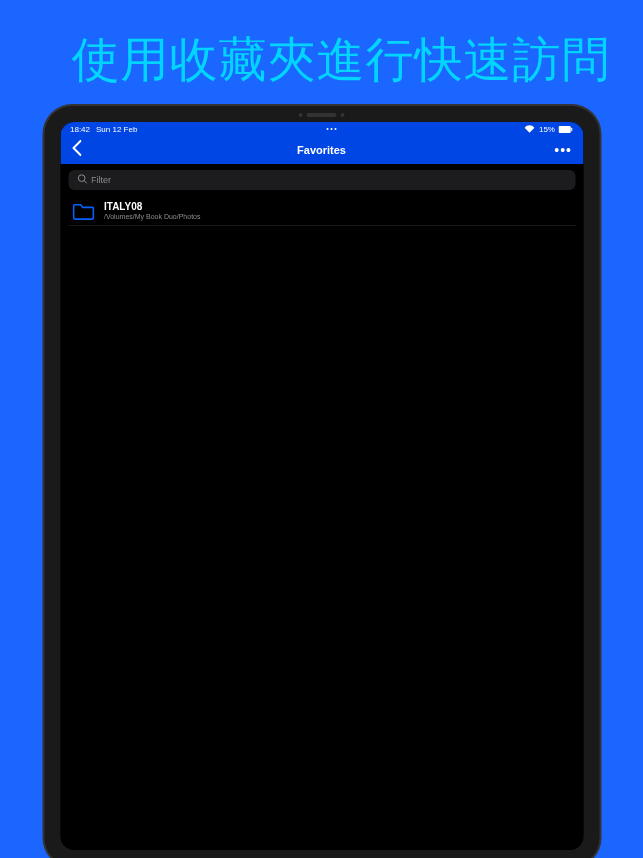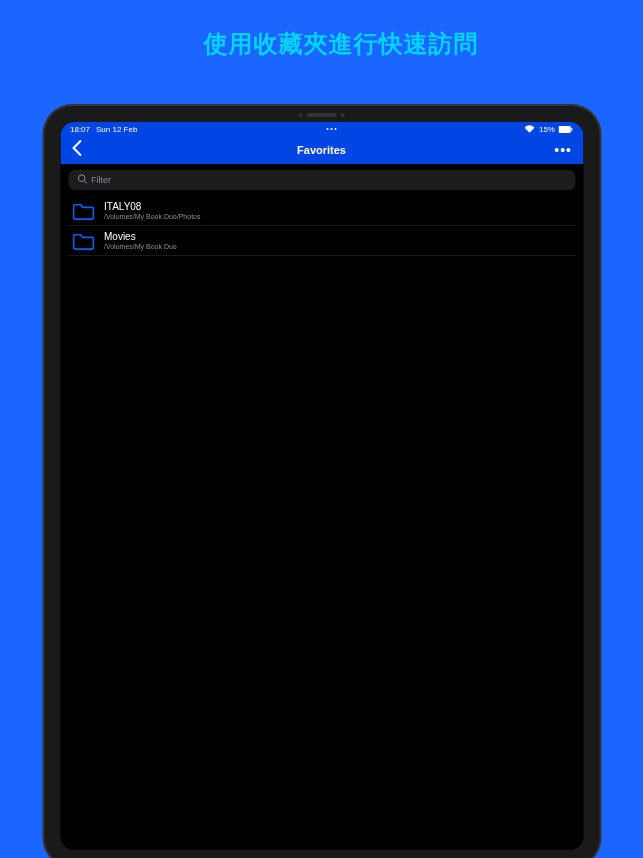--- a/index.html
+++ b/index.html
@@ -7,22 +7,22 @@
     width: 643px;
     height: 858px;
     background: #1a66ff;
     font-family: -apple-system, BlinkMacSystemFont, "Helvetica Neue", sans-serif;
     overflow: hidden;
     position: relative;
   }
   .promo-title {
     text-align: center;
     color: #00d4ff;
-    font-size: 24px;
-    font-weight: 700;
+    font-size: 48px;
+    font-weight: 400;
     padding-top: 28px;
     letter-spacing: 1px;
     padding-left: 39px;
   }
   .tablet-frame {
     position: absolute;
     top: 106px;
     left: 50%;
     transform: translateX(-50%);
     width: 555px;
@@ -135,39 +135,39 @@
     border-bottom: 0.5px solid #1a1a1a;
   }
   .folder-icon {
     width: 22px;
     height: 18px;
     position: relative;
     flex-shrink: 0;
   }
   .folder-icon svg { width: 100%; height: 100%; }
   .row-text { display: flex; flex-direction: column; gap: 1px; }
-  .row-title { color: #fff; font-size: 10px; font-weight: 400; }
+  .row-title { color: #fff; font-size: 10px; font-weight: 700; }
   .row-subtitle { color: #8e8e93; font-size: 7px; }
 </style>
 </head>
 <body>
 
 <div class="promo-title">使用收藏夾進行快速訪問</div>
 
 <div class="tablet-frame">
   <div class="tablet-notch">
     <span class="notch-dot"></span>
       <span class="notch-bar"></span>
       <span class="notch-dot"></span>
   </div>
   <div class="screen">
 
     <div class="status-bar">
       <div class="status-left">
-        <span>18:07</span>
+        <span>18:42</span>
         <span>Sun 12 Feb</span>
       </div>
       <div class="status-center">
         <span></span>
           <span></span>
           <span></span>
       </div>
       <div class="status-right">
         <span class="wifi-icon">
           <svg width="10" height="8" viewBox="0 0 12 9">
@@ -210,27 +210,16 @@
           <svg viewBox="0 0 24 20">
               <path d="M2 3h7l2 3h11a1 1 0 0 1 1 1v10a2 2 0 0 1-2 2H3a2 2 0 0 1-2-2V4a1 1 0 0 1 1-1z" fill="none" stroke="#0a60ff" stroke-width="1.8" stroke-linejoin="round"></path>
             </svg>
         </div>
         <div class="row-text">
           <div class="row-title">ITALY08</div>
           <div class="row-subtitle">/Volumes/My Book Duo/Photos</div>
         </div>
       </div>
 
-      <div class="list-row">
-        <div class="folder-icon">
-          <svg viewBox="0 0 24 20">
-              <path d="M2 3h7l2 3h11a1 1 0 0 1 1 1v10a2 2 0 0 1-2 2H3a2 2 0 0 1-2-2V4a1 1 0 0 1 1-1z" fill="none" stroke="#0a60ff" stroke-width="1.8" stroke-linejoin="round"></path>
-            </svg>
-        </div>
-        <div class="row-text">
-          <div class="row-title">Movies</div>
-          <div class="row-subtitle">/Volumes/My Book Duo</div>
-        </div>
-      </div>
 
     </div>
   </div>
 </div>
 
 </body></html>

